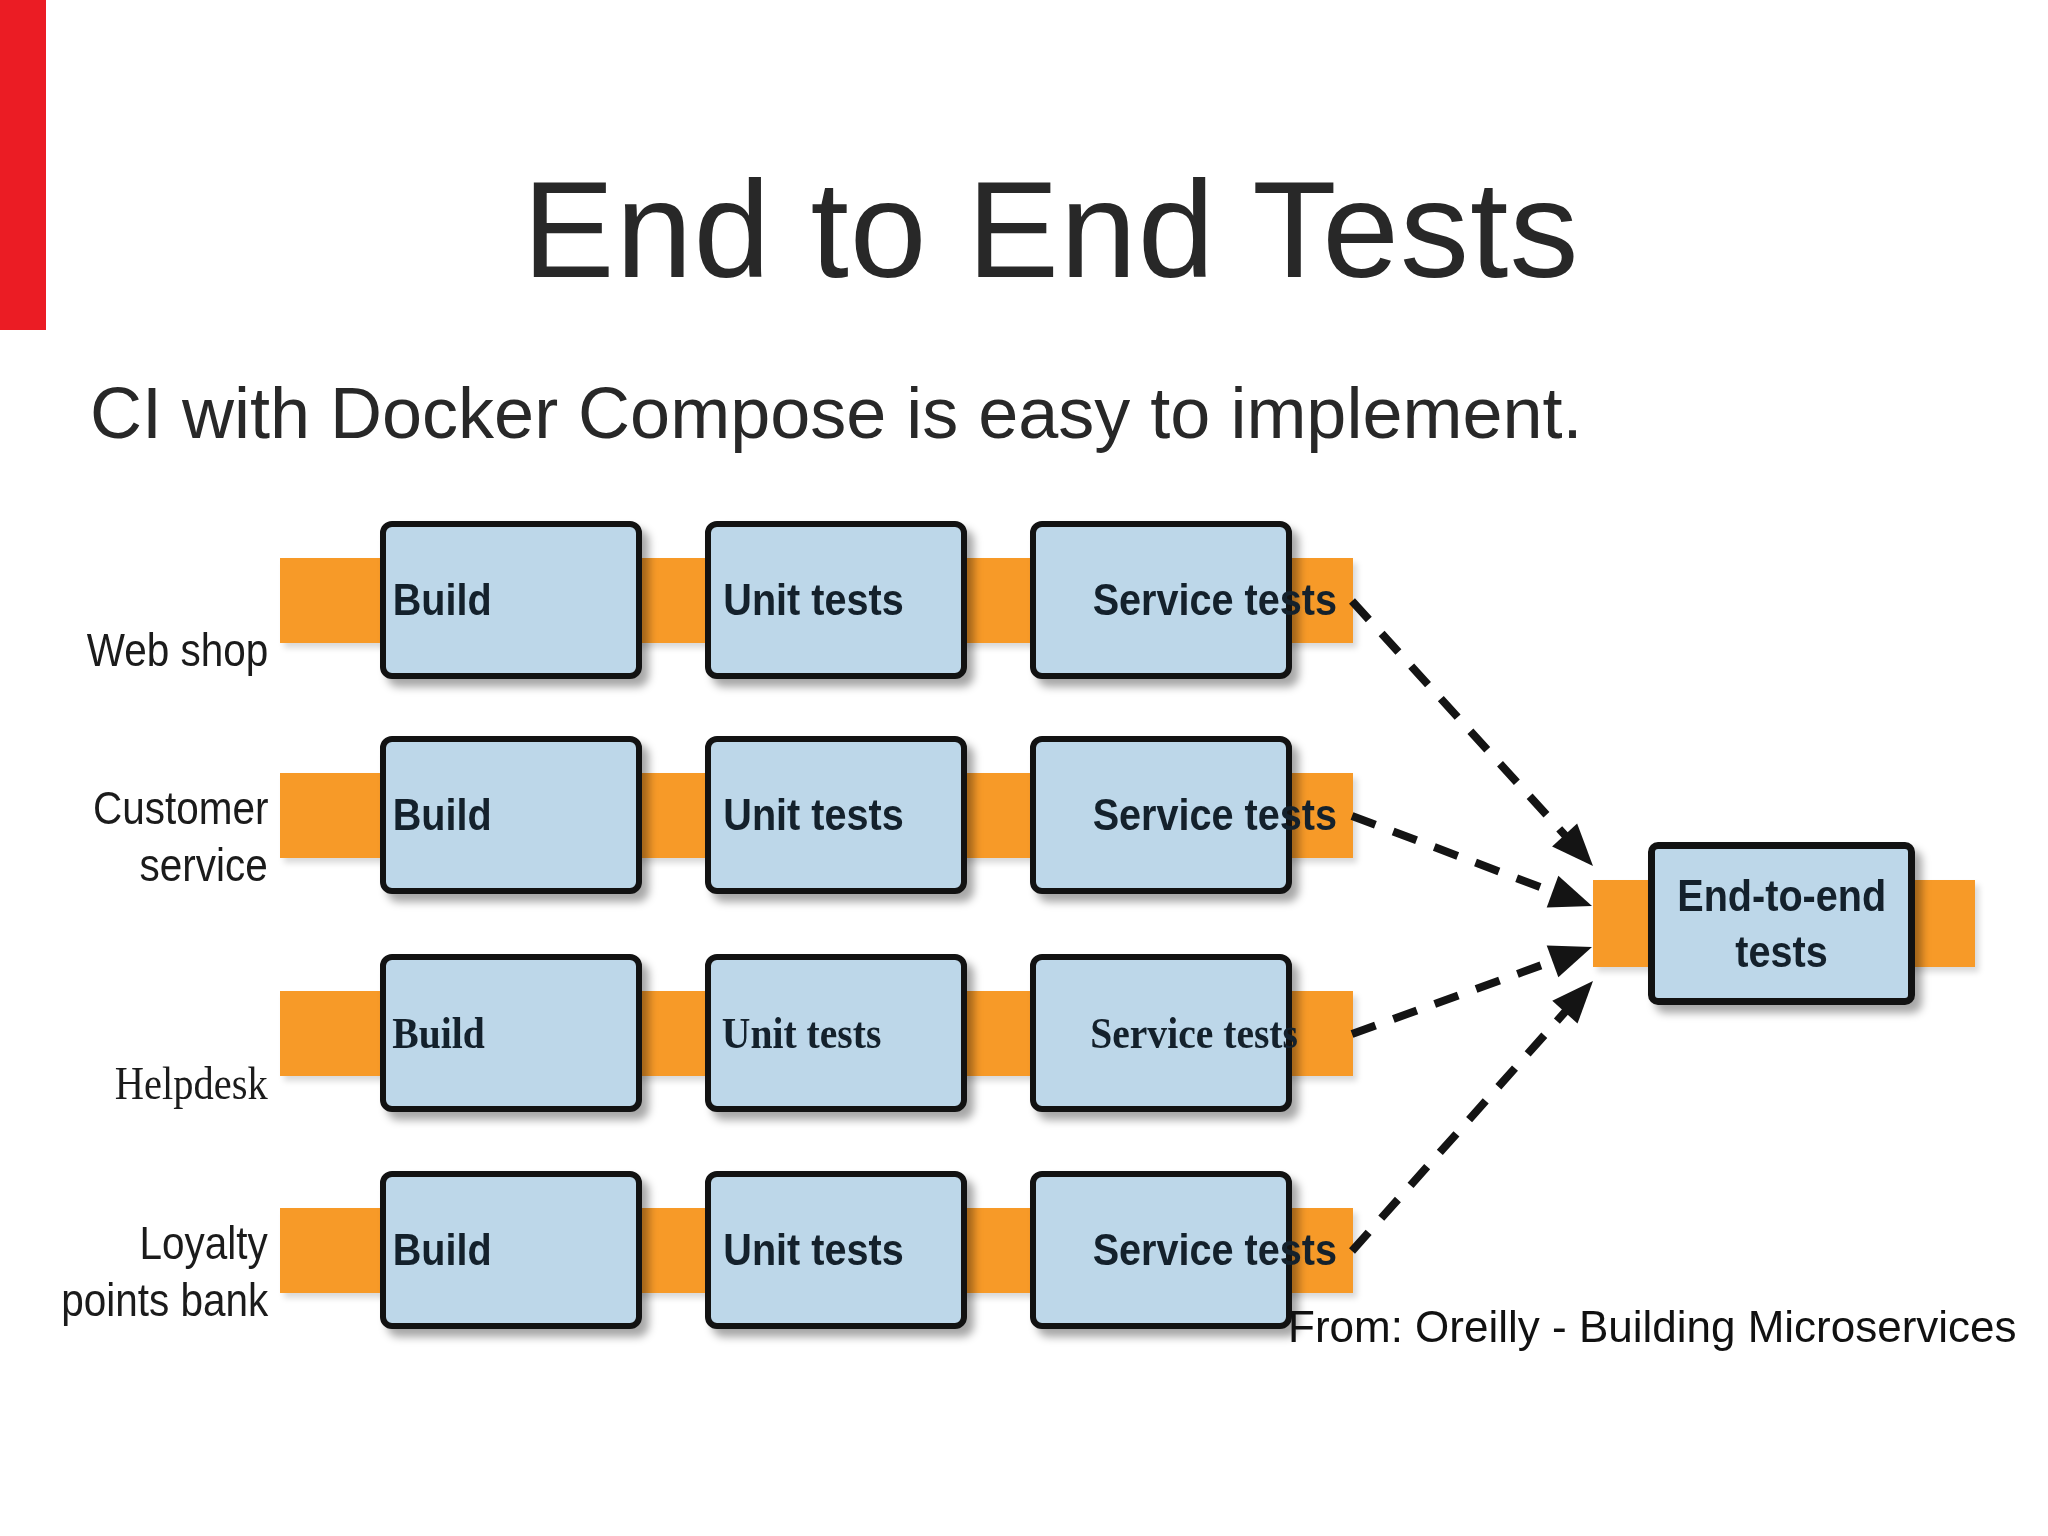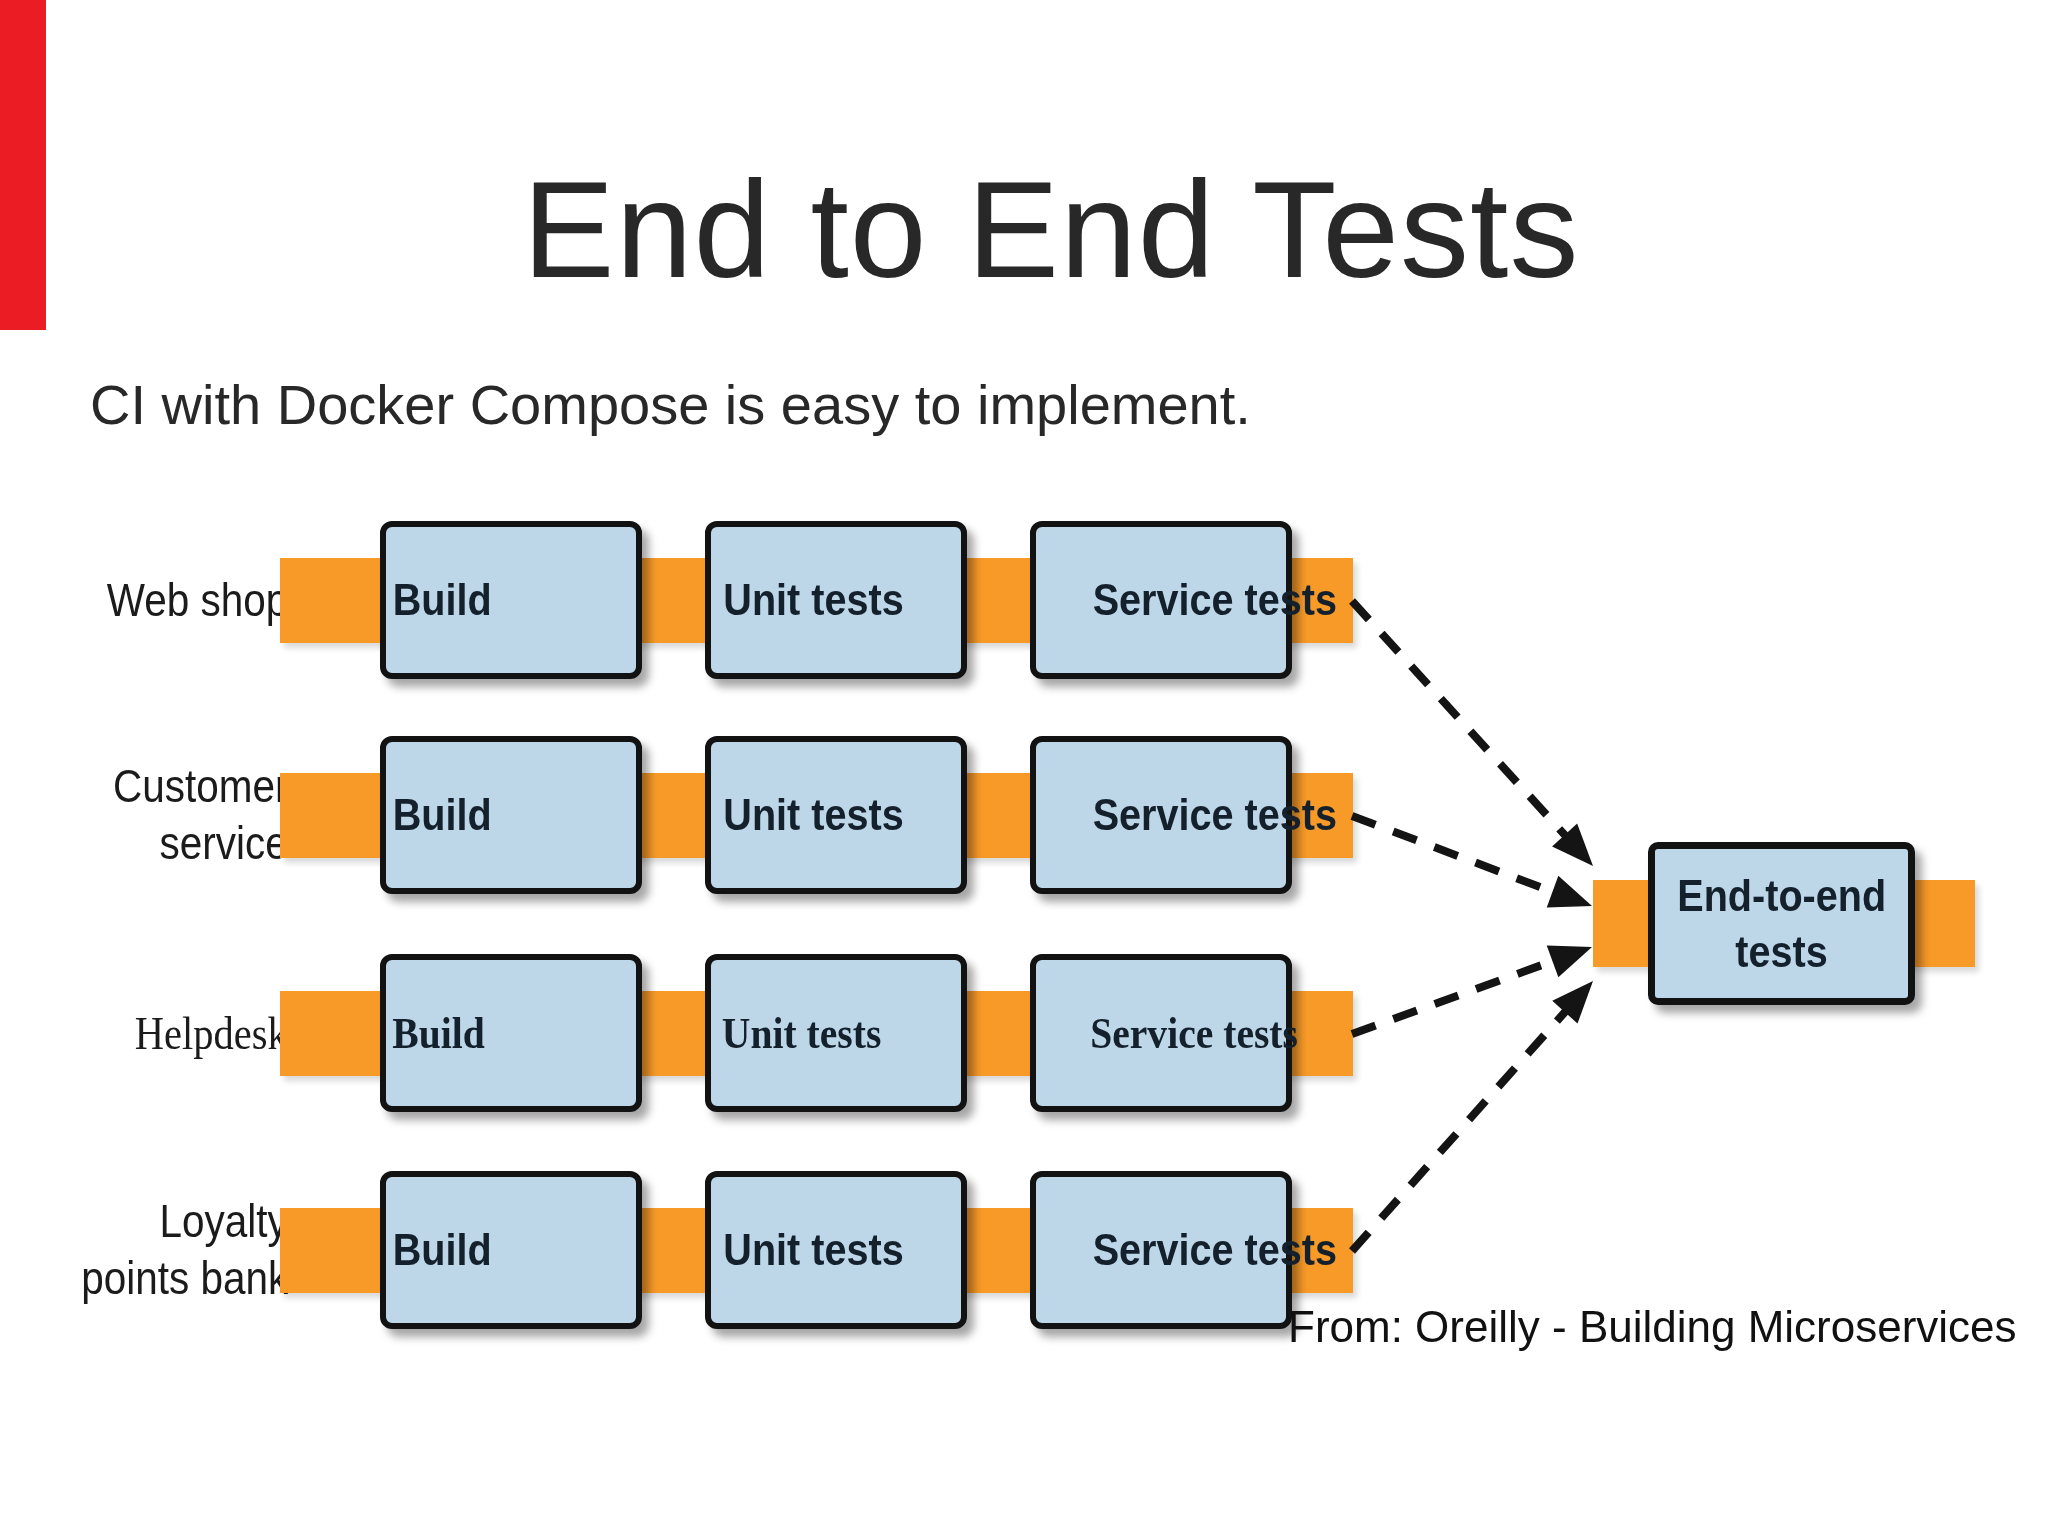--- a/index.html
+++ b/index.html
@@ -12,30 +12,30 @@
   
   .ribbon{position:absolute;left:0;top:0;width:46px;height:330px;background:var(--ribbon_red);}
 
   .title{
     position:absolute;left:0;top:150px;width:2048px;margin:0;
     text-align:center;font-size:138px;font-weight:400;color:var(--ink);
     letter-spacing:1px;white-space:nowrap;padding-left:27px;
   }
   .subtitle{
     position:absolute;left:90px;top:372px;width:1900px;
-    font-size:56px;color:var(--ink);white-space:nowrap;letter-spacing:0px;
+    font-size:72px;color:var(--ink);white-space:nowrap;letter-spacing:0px;
   }
 
   
   .row{position:absolute;left:0;width:2048px;height:158px;}
   .row1{top:521px;} .row2{top:736px;} .row3{top:954px;font-family:Liberation Serif, serif;} .row4{top:1171px;}
 
   .rlabel{
     position:absolute;left:0;top:0;width:268px;height:158px;
-    display:flex;flex-direction:column;justify-content:center;align-items:flex-end;margin-left:20px;
+    display:flex;flex-direction:column;justify-content:flex-end;align-items:flex-end;
   }
   .lline{
     display:block;font-size:46px;line-height:57px;color:#1b1b1b;font-weight:500;
     transform:scaleX(0.88);transform-origin:100% 50%;white-space:nowrap;
   }
 
   .bar{
     position:absolute;left:280px;top:37px;width:1073px;height:85px;
     background:var(--orange);box-shadow:4px 5px 6px rgba(0,0,0,0.15);
   }

